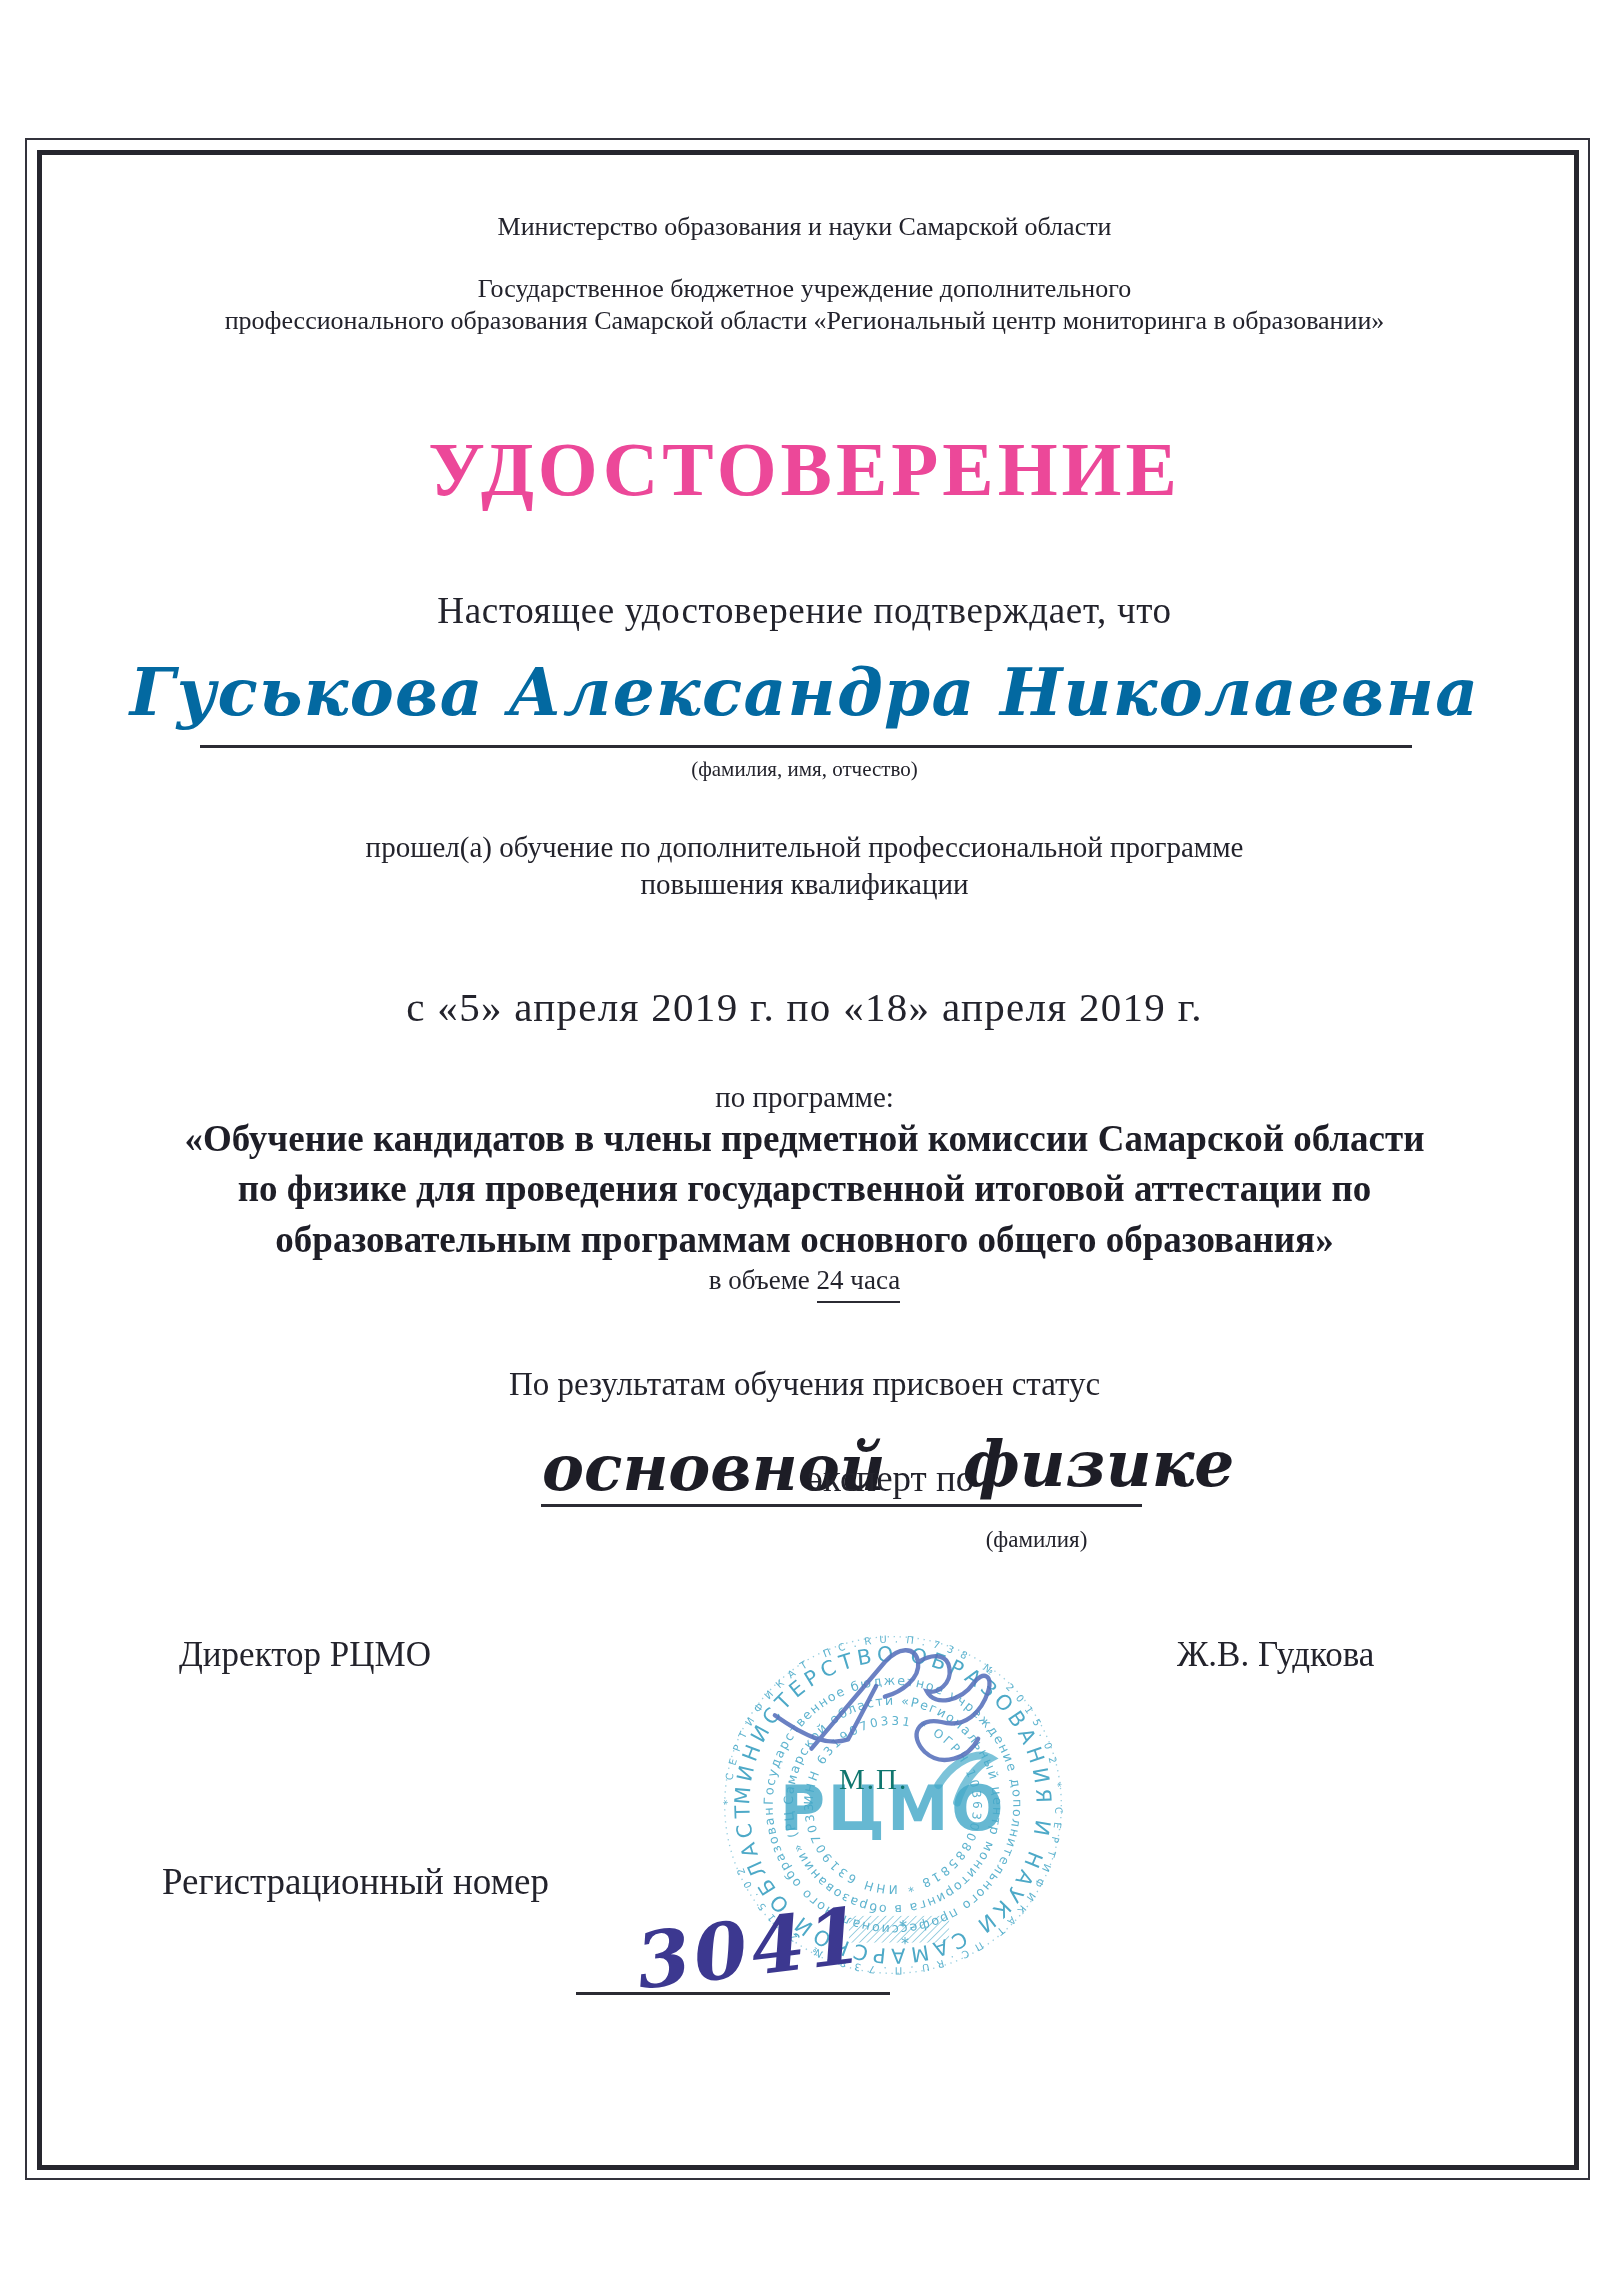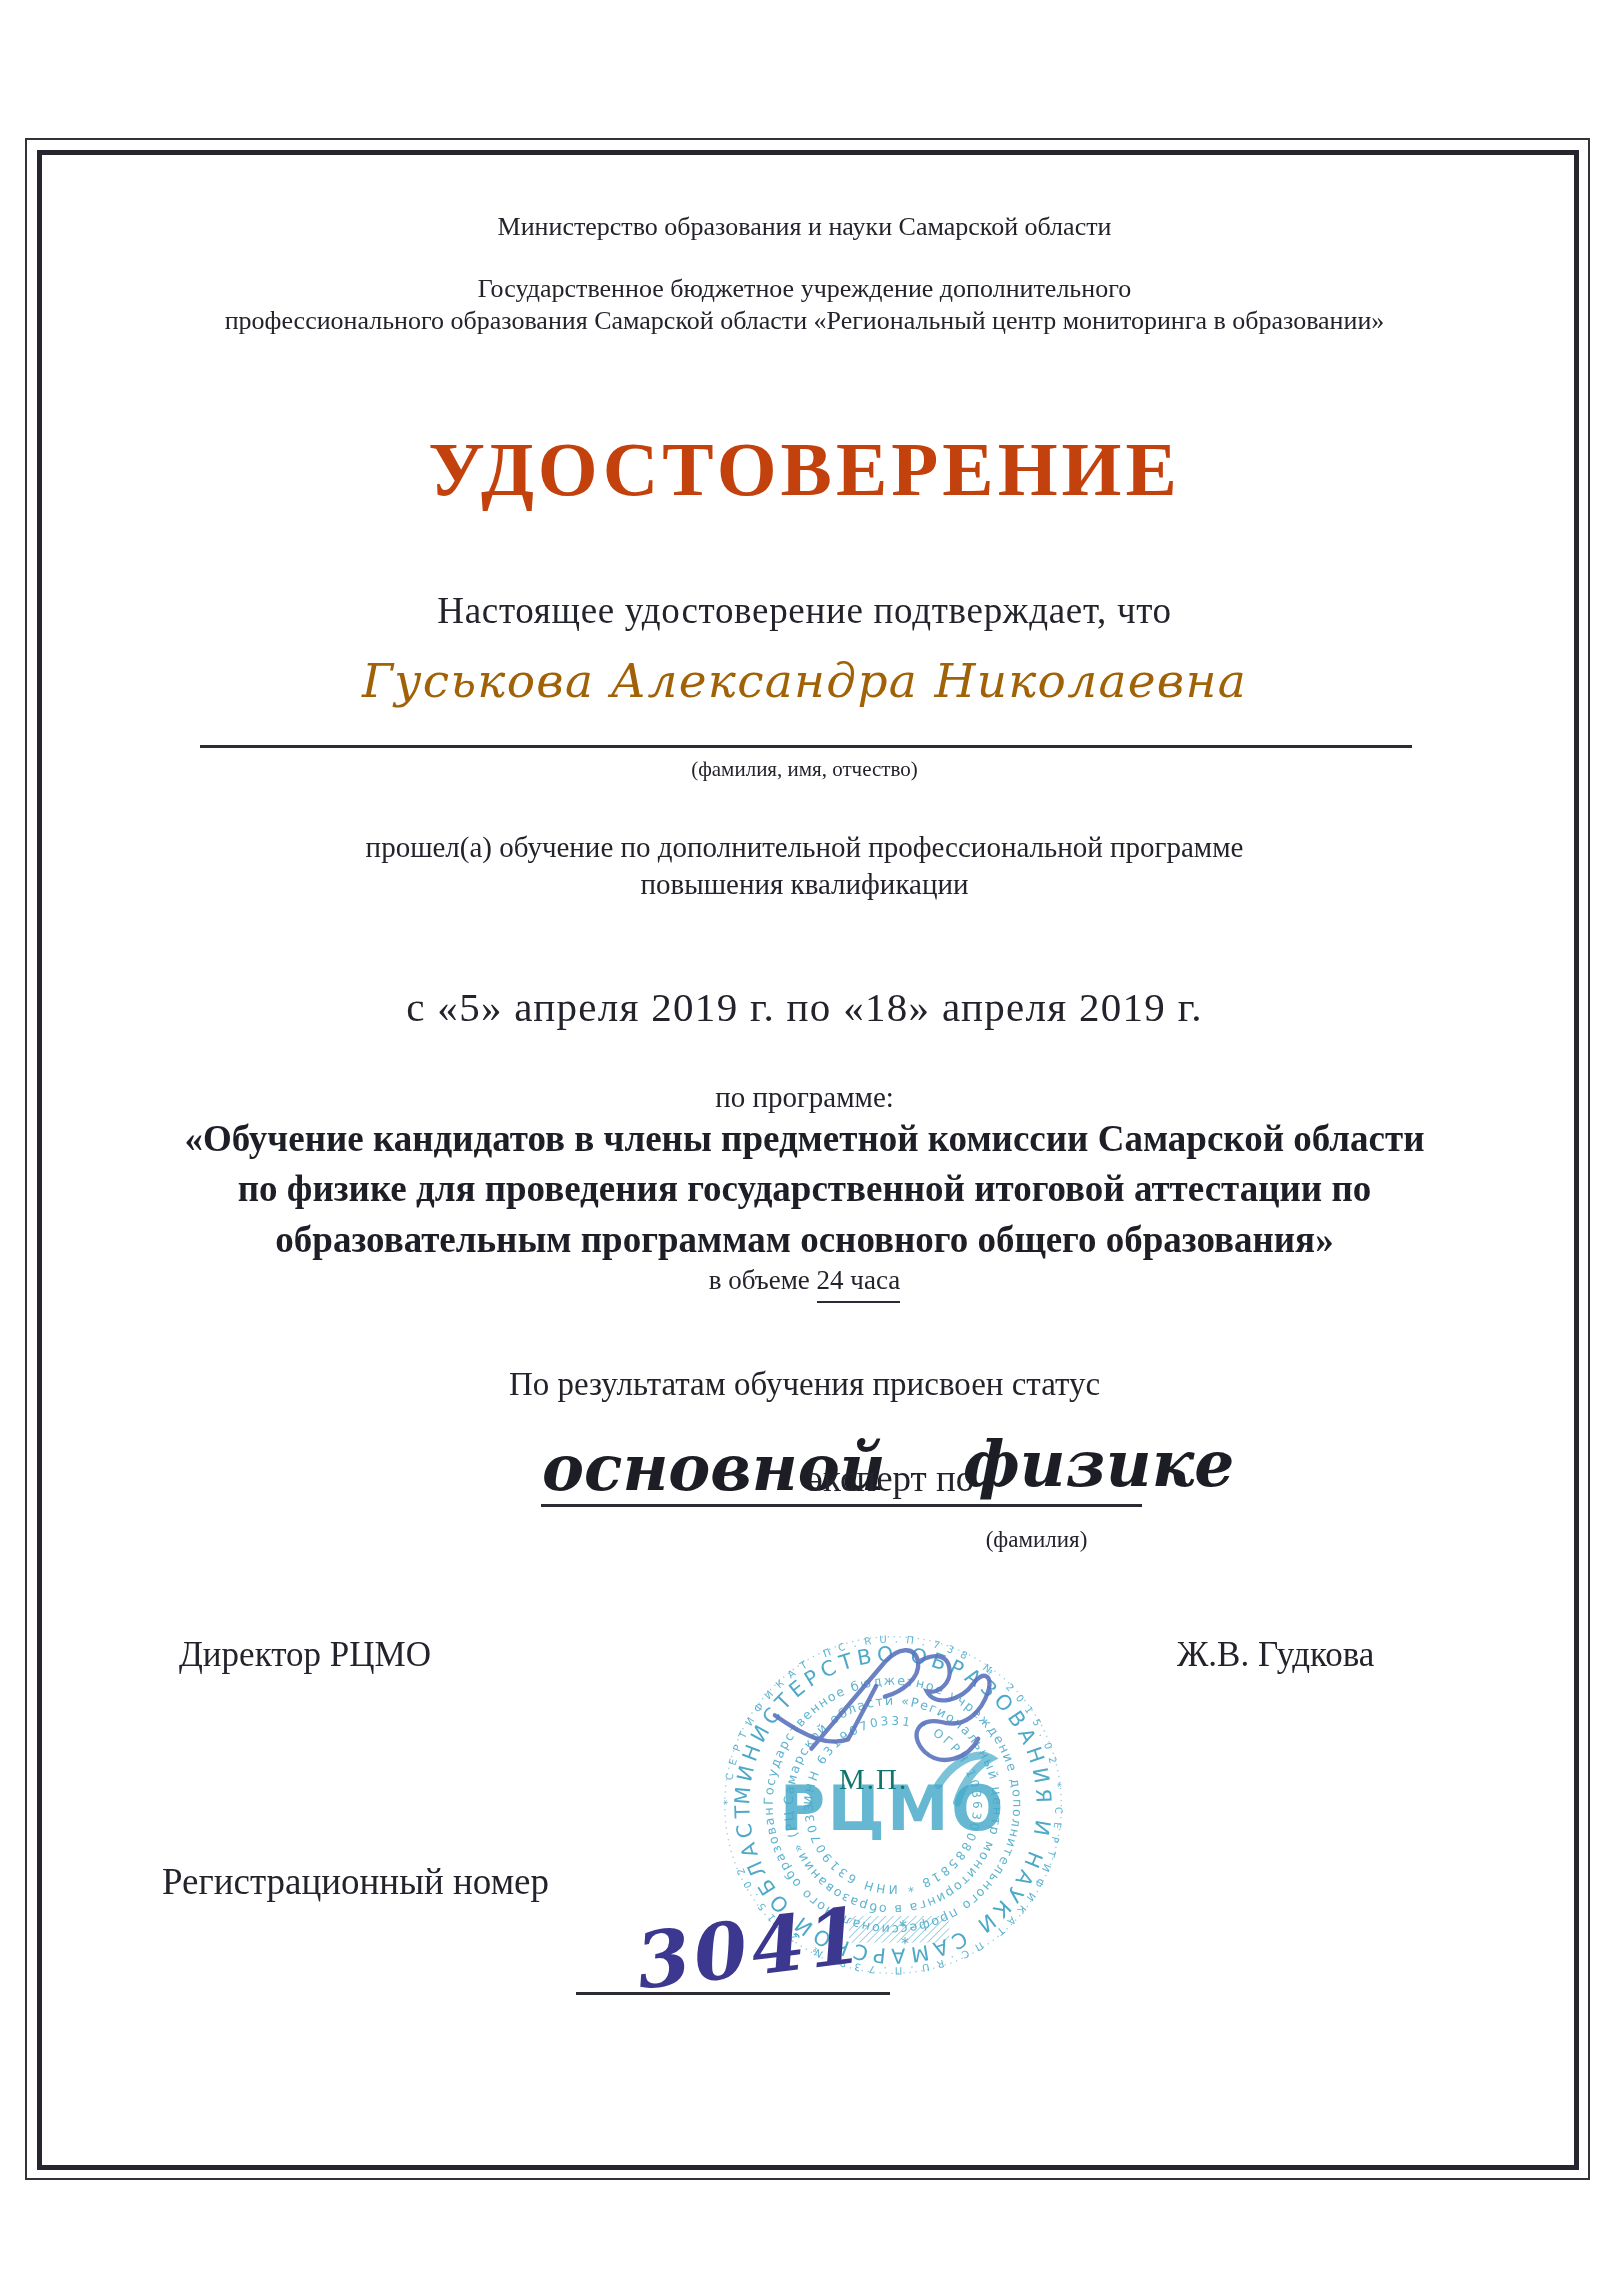--- a/index.html
+++ b/index.html
@@ -12,25 +12,25 @@
     border:2px solid #33333c;box-sizing:border-box;
   }
   .frame-inner{
     position:absolute;left:37px;top:150px;width:1542px;height:2020px;
     border:5.3px solid #26262e;box-sizing:border-box;
   }
   .line{position:absolute;left:40px;width:1529px;text-align:center;white-space:nowrap;}
   .ministry{top:212px;font-size:26px;}
   .org1{top:274px;font-size:26px;}
   .org2{top:306px;font-size:26px;}
-  .doc-title{top:425px;font-size:77px;font-weight:bold;letter-spacing:4px;color:#c2410c;}
+  .doc-title{top:425px;font-size:77px;font-weight:bold;letter-spacing:4px;color:#ec4899;}
   .confirm{top:589px;font-size:37px;letter-spacing:0.7px;}
   .holder-name{
-    top:653px;font-size:47px;font-family:"DejaVu Serif",serif;
-    font-style:italic;letter-spacing:1.3px;color:#a16207;
+    top:653px;font-size:66px;font-family:"DejaVu Serif",serif;
+    font-style:italic;letter-spacing:1.3px;color:#0369a1;font-weight:bold;
   }
   .rule{position:absolute;background:#2b2b33;}
   .name-rule{left:200px;top:745px;width:1212px;height:2.7px;}
   .holder-caption{top:757px;font-size:21px;}
   .training1{top:831px;font-size:29px;}
   .training2{top:868px;font-size:29px;}
   .dates{top:983px;font-size:41px;letter-spacing:1.3px;}
   .program-label{top:1081px;font-size:29px;}
   .prog{font-size:37px;font-weight:bold;color:#1e1e27;}
   .prog1{top:1117px;}

